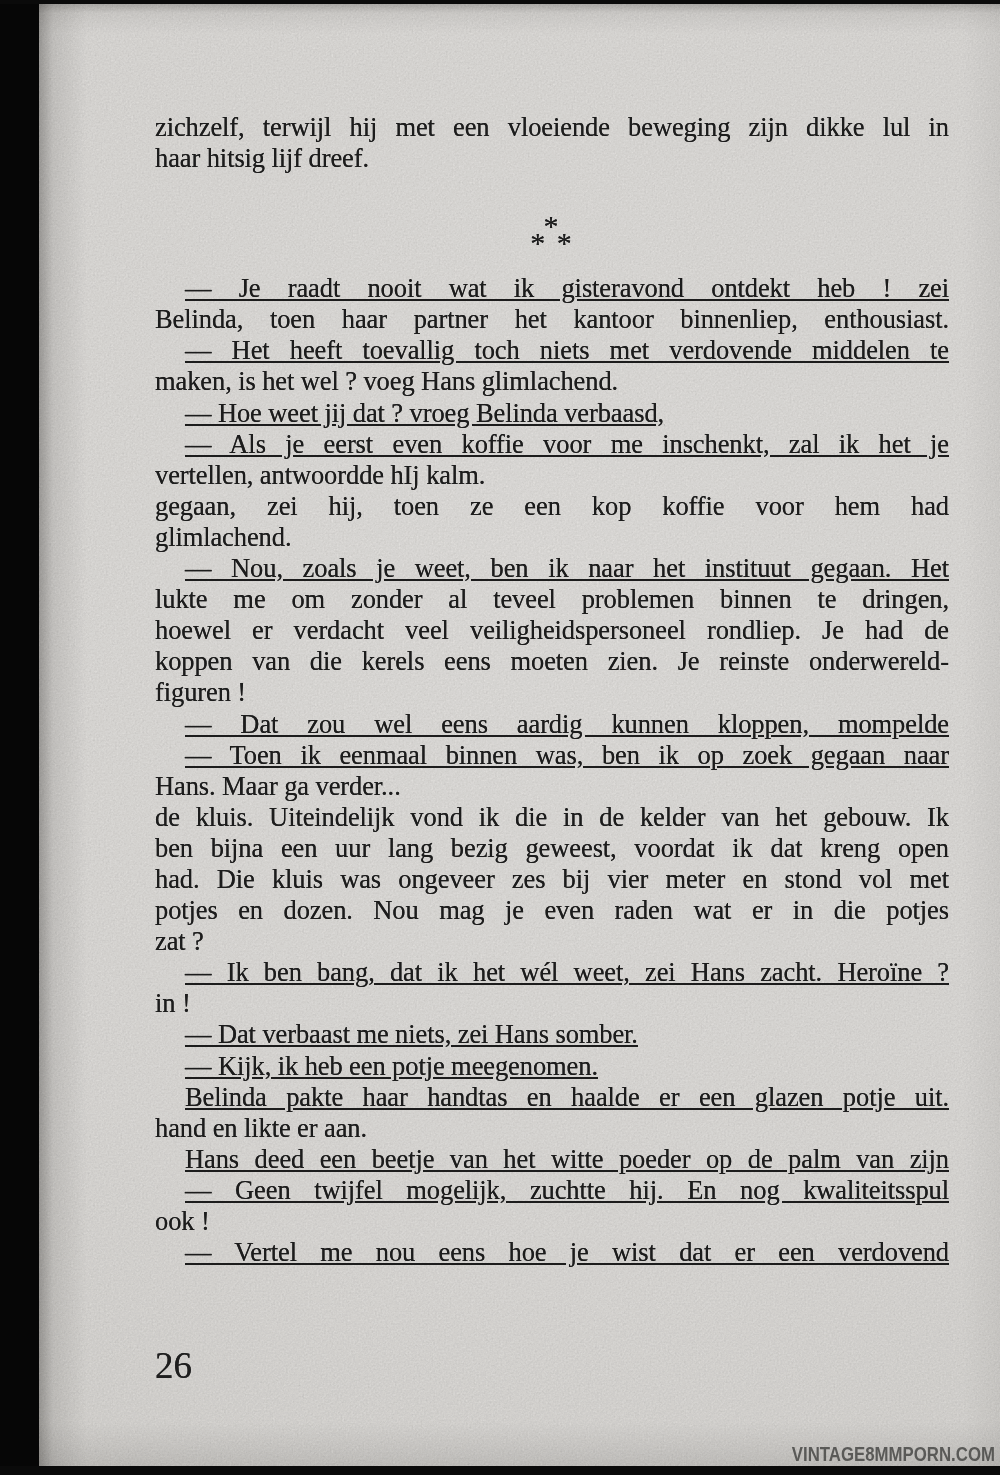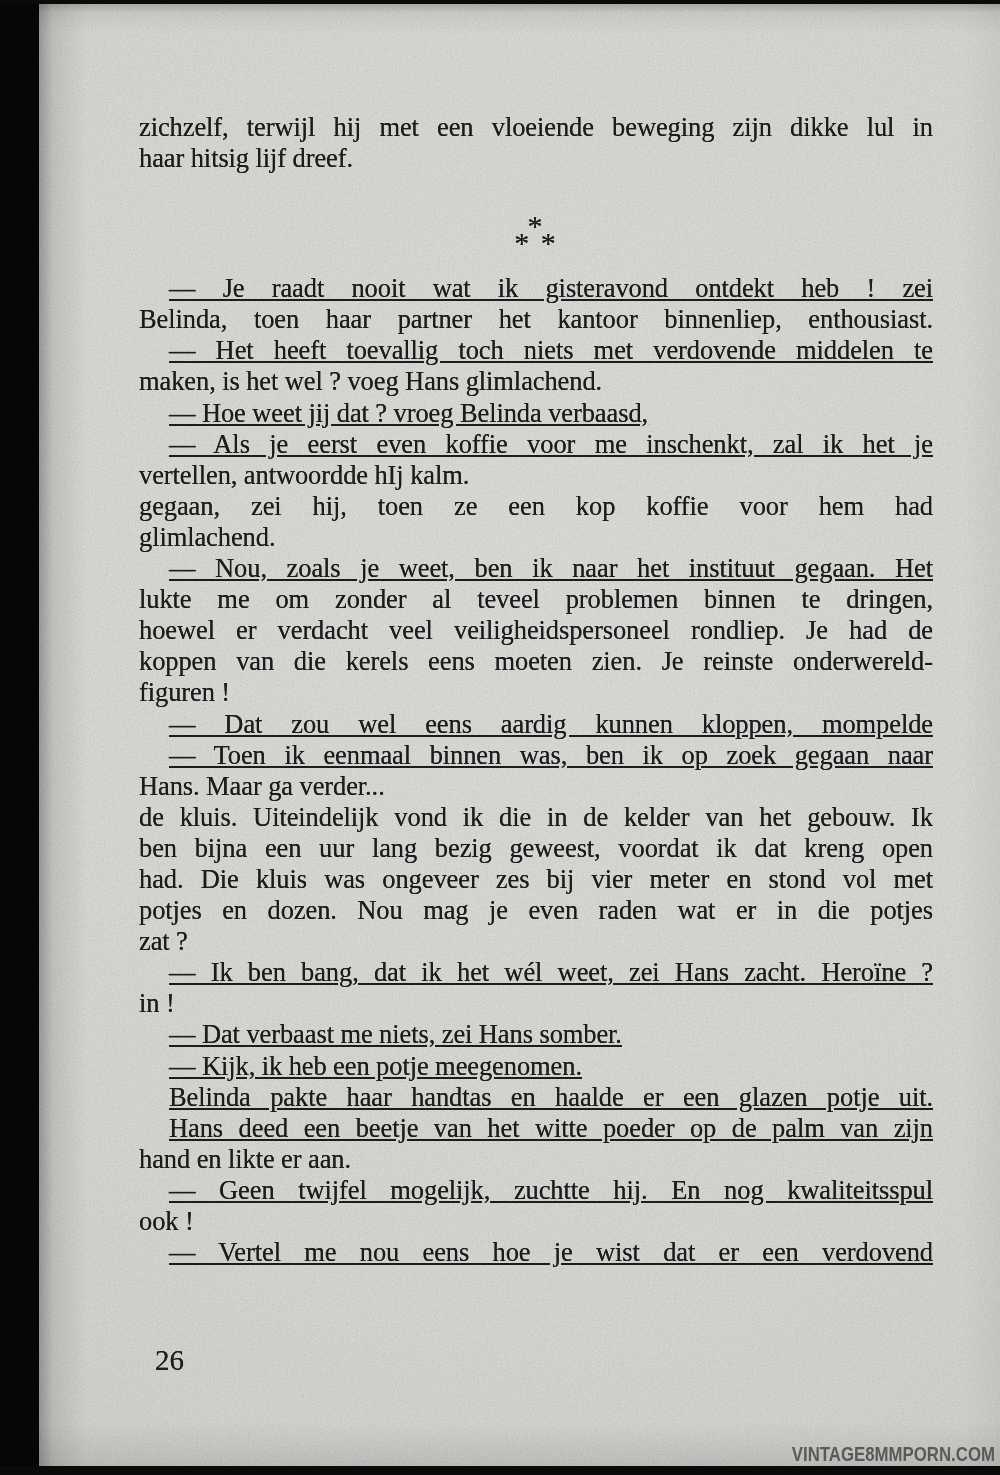--- a/index.html
+++ b/index.html
@@ -25,36 +25,36 @@
       linear-gradient(90deg, rgba(20,18,15,0.30) 0px, rgba(20,18,15,0.10) 14px, rgba(20,18,15,0.0) 48px),
       linear-gradient(180deg, rgba(20,18,15,0.22) 0px, rgba(20,18,15,0.06) 9px, rgba(20,18,15,0.0) 30px),
       linear-gradient(180deg, rgba(20,18,15,0.0) 97%, rgba(20,18,15,0.10) 100%),
       linear-gradient(90deg, rgba(20,18,15,0.0) 96%, rgba(20,18,15,0.05) 100%),
       radial-gradient(ellipse 120% 90% at 52% 38%, #edebe8 0%, #e8e6e3 55%, #dedcd8 100%);
   }
   .grain { position: absolute; inset: 0; width: 100%; height: 100%; opacity: 0.55; pointer-events: none; }
 
   
   .content {
-    position: absolute; left: 100px; top: 108px; width: 794px;
+    position: absolute; left: 116px; top: 108px; width: 794px;
     color: #1c1c1c;
     font-size: 26.5px;
     letter-spacing: -0.1px;
     text-shadow: 0 0 0.55px rgba(22,22,22,0.85);
   }
   .ln { height: 31.1px; line-height: 31.1px; max-height: 31.2px; overflow: hidden; text-align: left; }
   .ln.j { text-align: justify; text-align-last: justify; }
   .ln.i { text-indent: 30px; text-decoration: underline; }
 
   .divider { height: 99px; padding-top: 43px; box-sizing: border-box; text-align: center; }
   .star-row { height: 17px; line-height: 17px; font-size: 30px; letter-spacing: 2px; color: #1c1c1c; }
 
   .page-number {
     position: absolute; left: 116px; top: 1340px;
-    font-size: 29px; color: #1e1e1e;
+    font-size: 37px; color: #1e1e1e;
     text-shadow: 0 0 0.55px rgba(22,22,22,0.85);
   }
 
   .watermark {
     position: absolute; right: 5px; bottom: 2px;
     font-family: "Liberation Sans", "DejaVu Sans", sans-serif;
     font-weight: bold; font-size: 21px; line-height: 21px;
     color: #4c4c4a; opacity: 0.88;
     transform: scaleX(0.80); transform-origin: 100% 50%;
     letter-spacing: 0px; white-space: nowrap;
@@ -103,22 +103,22 @@
       <div class="ln j">de kluis. Uiteindelijk vond ik die in de kelder van het gebouw. Ik</div>
       <div class="ln j">ben bijna een uur lang bezig geweest, voordat ik dat kreng open</div>
       <div class="ln j">had. Die kluis was ongeveer zes bij vier meter en stond vol met</div>
       <div class="ln j">potjes en dozen. Nou mag je even raden wat er in die potjes</div>
       <div class="ln">zat ?</div>
       <div class="ln i j">— Ik ben bang, dat ik het wél weet, zei Hans zacht. Heroïne ?</div>
       <div class="ln">in !</div>
       <div class="ln i">— Dat verbaast me niets, zei Hans somber.</div>
       <div class="ln i">— Kijk, ik heb een potje meegenomen.</div>
       <div class="ln i j">Belinda pakte haar handtas en haalde er een glazen potje uit.</div>
+      <div class="ln">hand en likte er aan.</div>
       <div class="ln i j">Hans deed een beetje van het witte poeder op de palm van zijn</div>
-      <div class="ln">hand en likte er aan.</div>
       <div class="ln i j">— Geen twijfel mogelijk, zuchtte hij. En nog kwaliteitsspul</div>
       <div class="ln">ook !</div>
       <div class="ln i j">— Vertel me nou eens hoe je wist dat er een verdovend</div>
     </div>
 
     <div class="page-number">26</div>
     <div class="watermark">VINTAGE8MMPORN.COM</div>
   </div>
 
   <div class="edge-left"></div>

